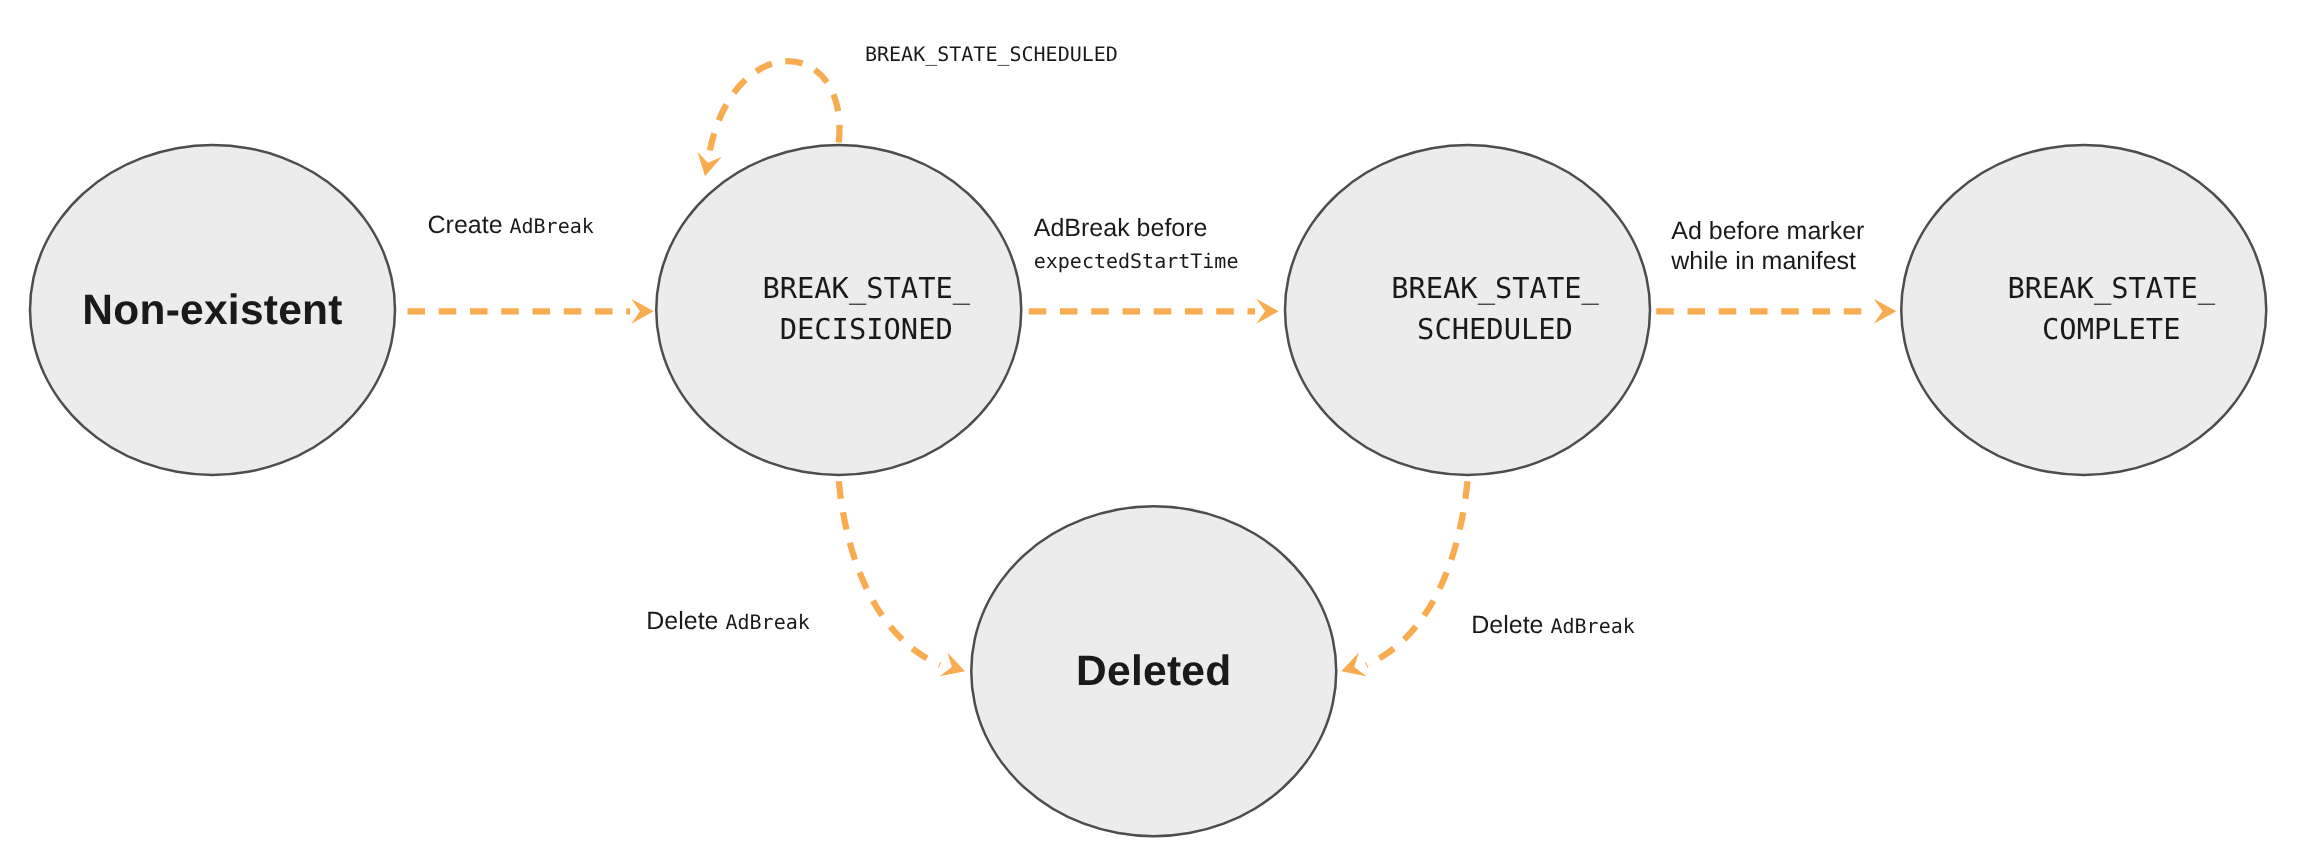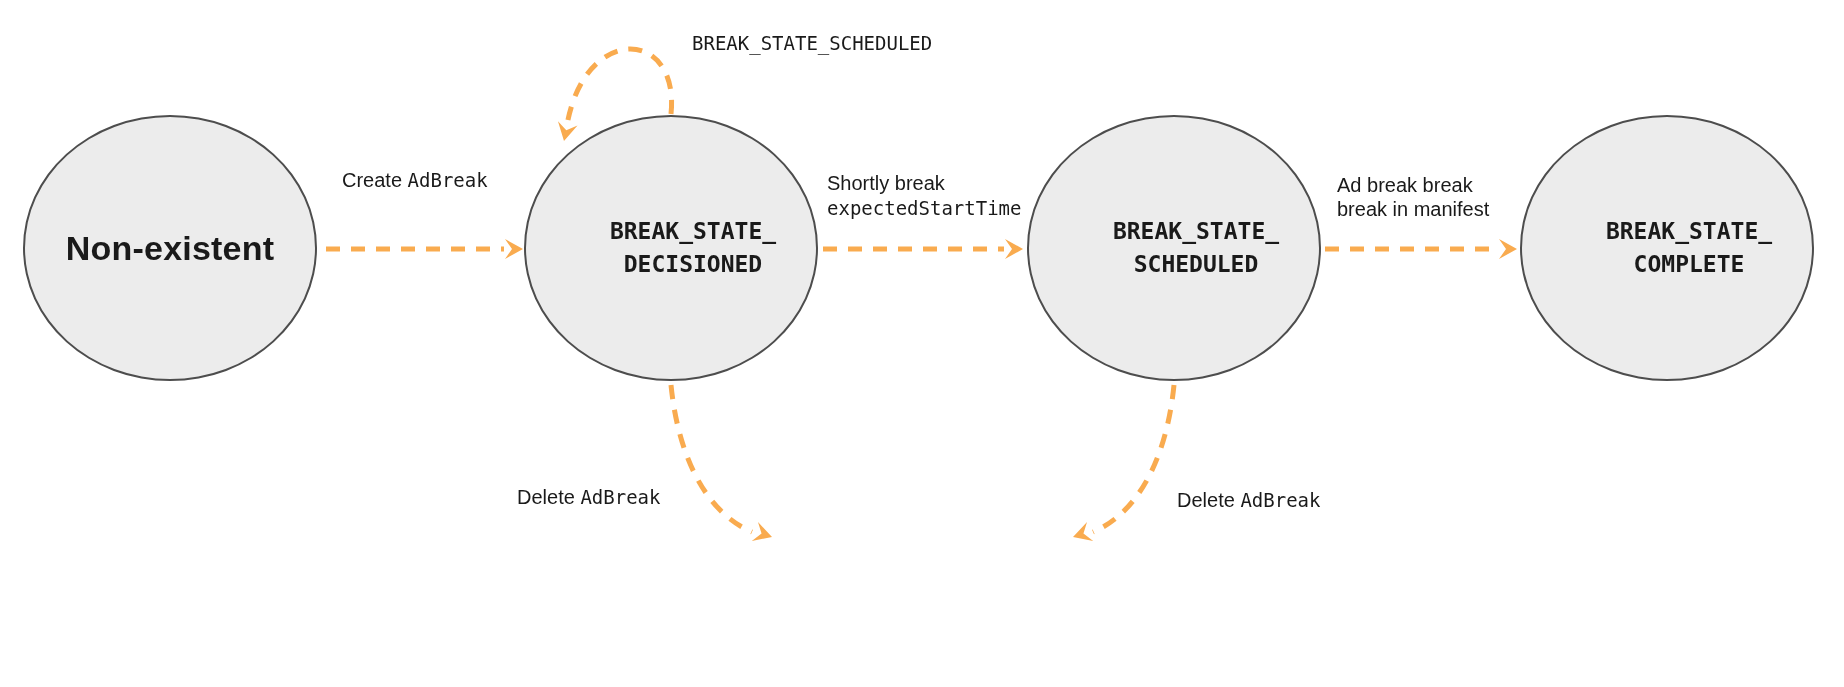--- a/index.html
+++ b/index.html
@@ -35,39 +35,39 @@
     display: flex; flex-direction: column;
     align-items: center; justify-content: center;
     text-align: center;
   }
   .node .name-sans {
     font-family: "Liberation Sans", sans-serif;
     font-weight: bold; font-size: 34px; letter-spacing: 0.2px;
   }
   .node .name-mono {
     font-family: "DejaVu Sans Mono", monospace;
-    font-weight: bold; font-size: 23px; line-height: 33px;
+    font-weight: normal; font-size: 23px; line-height: 33px;
     display: block;
     margin-left: 44px;
   }
   .n1 { left: 23px;   top: 115px; }
   .n2 { left: 524px;  top: 115px; }
   .n3 { left: 1027px; top: 115px; }
   .n4 { left: 1520px; top: 115px; }
   .n5 { left: 776px;  top: 404px; }
 
   .edge-label {
     position: absolute;
     font-size: 20px; line-height: 25px;
     white-space: nowrap;
     color: var(--ink);
   }
   .edge-label .code {
     font-family: "DejaVu Sans Mono", monospace;
-    font-size: 19px;
+    font-size: 16px;
   }
   .lbl-create       { left: 342px;  top: 168px; }
   .lbl-loop         { left: 692px;  top: 31px;  }
   .lbl-shortly      { left: 827px;  top: 171px; }
   .lbl-marker       { left: 1337px; top: 173px; line-height: 24px; }
   .lbl-delete-left  { left: 517px;  top: 485px; }
   .lbl-delete-right { left: 1177px; top: 488px; }
   .line { display: block; }
 </style>
 </head>
@@ -108,37 +108,40 @@
   <div class="node n3">
     <span class="name-mono">BREAK_STATE_</span>
     <span class="name-mono">SCHEDULED</span>
   </div>
 
   <div class="node n4">
     <span class="name-mono">BREAK_STATE_</span>
     <span class="name-mono">COMPLETE</span>
   </div>
 
+  <div class="node n5">
+    <span class="name-sans">Deleted</span>
+  </div>
 
   <div class="edge-label lbl-create">
     <span>Create </span><span class="code">AdBreak</span>
   </div>
 
   <div class="edge-label lbl-loop">
     <span class="line code">BREAK_STATE_SCHEDULED</span>
   </div>
 
   <div class="edge-label lbl-shortly">
-    <span class="line">Shortly break</span>
+    <span class="line">AdBreak before</span>
     <span class="line code">expectedStartTime</span>
   </div>
 
   <div class="edge-label lbl-marker">
-    <span class="line">Ad break break</span>
-    <span class="line">break in manifest</span>
+    <span class="line">Ad before marker</span>
+    <span class="line">while in manifest</span>
   </div>
 
   <div class="edge-label lbl-delete-left">
     <span>Delete </span><span class="code">AdBreak</span>
   </div>
 
   <div class="edge-label lbl-delete-right">
     <span>Delete </span><span class="code">AdBreak</span>
   </div>
 

